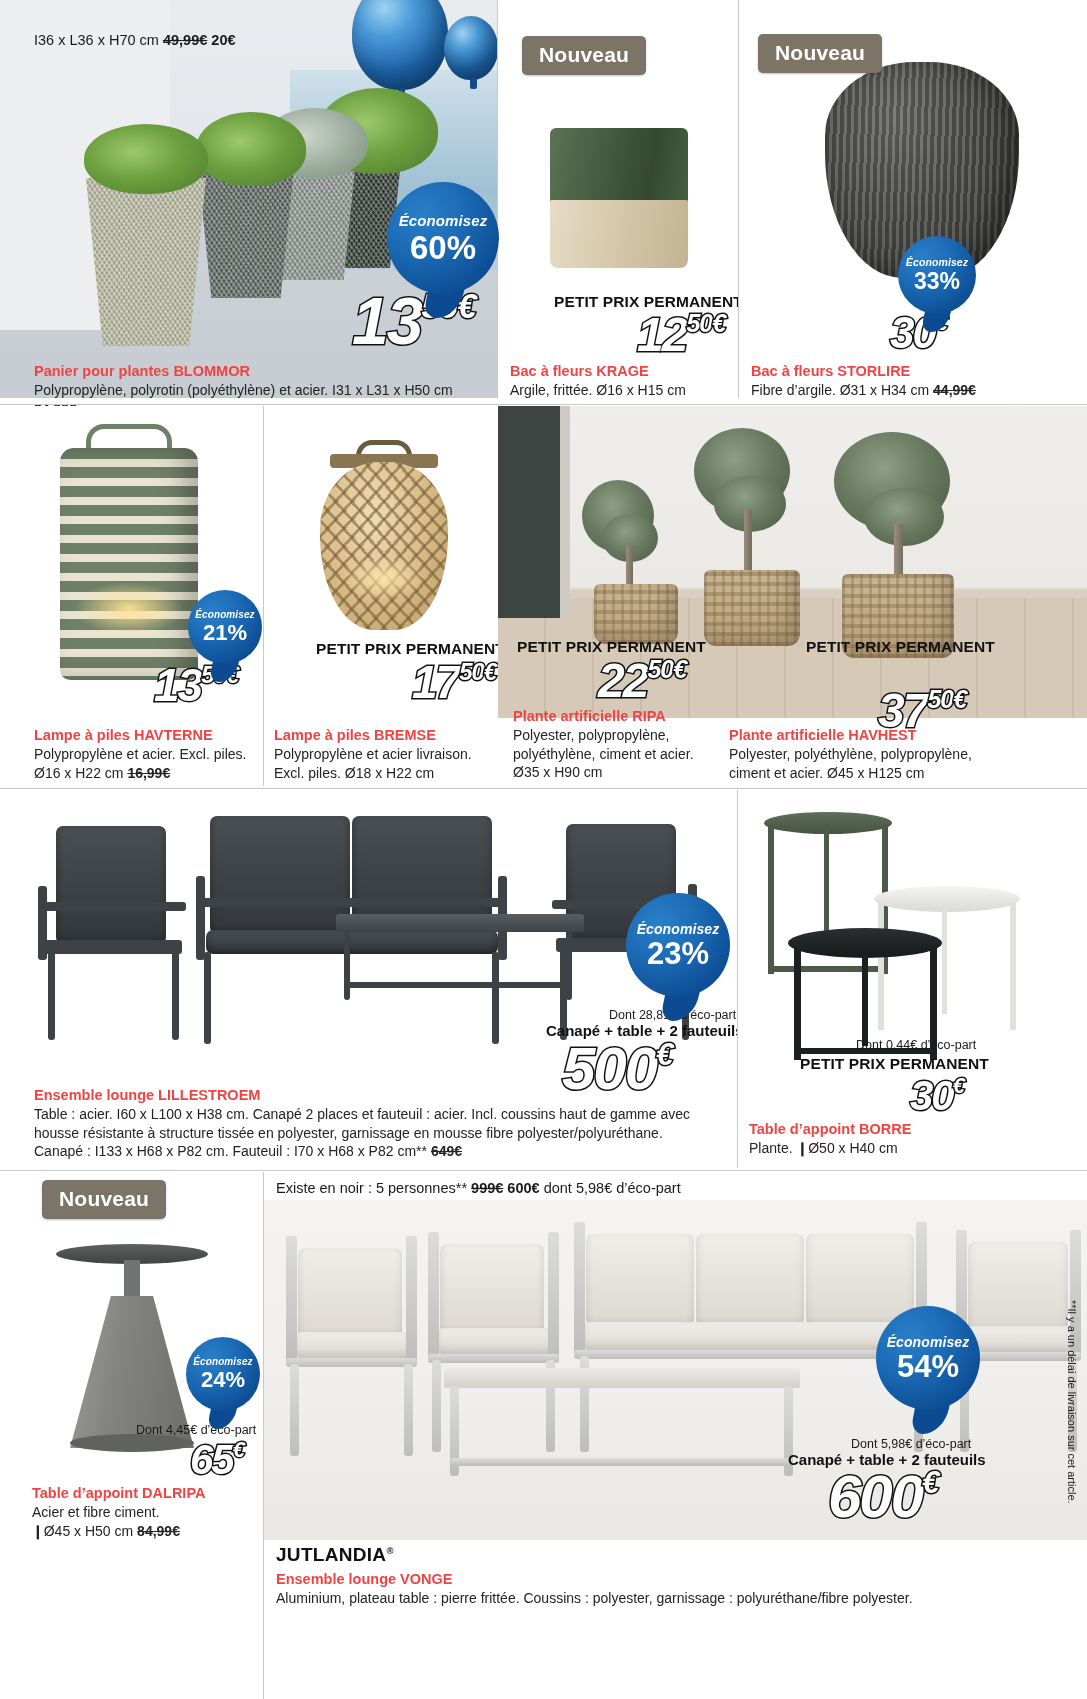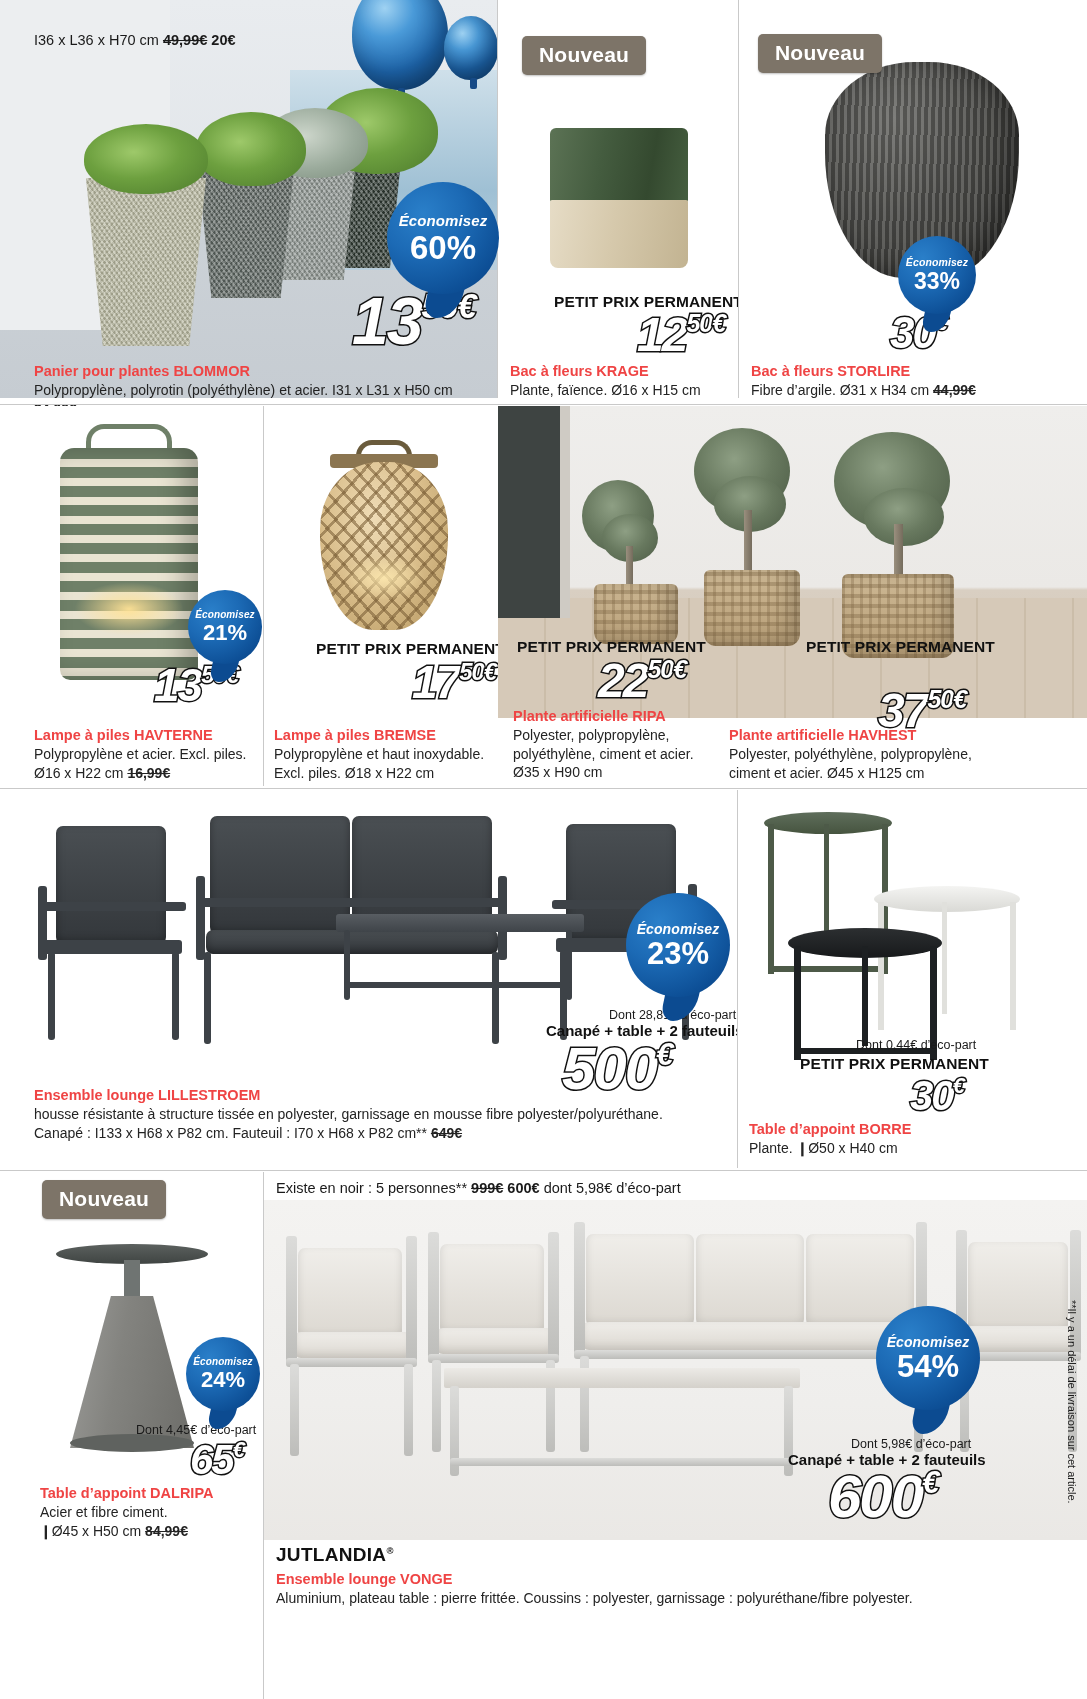--- a/index.html
+++ b/index.html
@@ -290,21 +290,21 @@
   <div class="nouveau" style="left:522px;top:36px;">Nouveau</div>
 
   <div class="ppp" style="left:554px;top:293px;">PETIT PRIX PERMANENT</div>
 
   <div class="price" style="left:637px;top:312px;font-size:48px;">
     <span>12</span><span class="sup">50</span><span class="cur">€</span>
   </div>
 
   <div class="cap" style="left:510px;top:362px;width:225px;">
     <div class="t">Bac à fleurs KRAGE</div>
-    <div class="d">Plante, faïence. Ø16 x H15 cm</div>
+    <div class="d">Argile, frittée. Ø16 x H15 cm</div>
   </div>
 
   <div class="sep-v" style="left:738px;top:0;height:398px;"></div>
 
   <div class="ph" style="left:739px;top:0;width:348px;height:360px;background:#fff;">
     <div class="pot-storlire" style="left:86px;top:62px;width:194px;height:216px;"></div>
   </div>
 
   <div class="nouveau" style="left:758px;top:34px;">Nouveau</div>
 
@@ -368,21 +368,21 @@
   </div>
 
   <div class="ppp" style="left:316px;top:640px;">PETIT PRIX PERMANENT</div>
 
   <div class="price" style="left:412px;top:661px;font-size:46px;">
     <span>17</span><span class="sup">50</span><span class="cur">€</span>
   </div>
 
   <div class="cap" style="left:274px;top:726px;width:225px;">
     <div class="t">Lampe à piles BREMSE</div>
-    <div class="d">Polypropylène et haut inoxydable.</div>
+    <div class="d">Polypropylène et acier livraison.</div>
     <div class="d">Excl. piles. Ø18 x H22 cm</div>
   </div>
 
   <div class="ph scene-ripa" style="left:498px;top:406px;width:589px;height:312px;">
     <div class="floorboard"></div>
     <div style="position:absolute;left:0;top:0;width:62px;height:212px;background:#3e4442;"></div>
     <div style="position:absolute;left:62px;top:0;width:10px;height:212px;background:#cfcbc4;"></div>
 
     <div class="canopy" style="left:84px;top:74px;width:72px;height:72px;"></div>
     <div class="canopy" style="left:104px;top:108px;width:56px;height:48px;"></div>
@@ -468,20 +468,21 @@
 
   <div class="smallnote" style="left:609px;top:1008px;">Dont 28,81€ d’éco-part</div>
   <div class="boldnote" style="left:546px;top:1022px;">Canapé + table + 2 fauteuils</div>
 
   <div class="price" style="left:562px;top:1040px;font-size:60px;">
     <span>500</span><span class="cur">€</span>
   </div>
 
   <div class="cap" style="left:34px;top:1086px;width:700px;">
     <div class="t">Ensemble lounge LILLESTROEM</div>
+    <div class="d">Table : acier. I60 x L100 x H38 cm. Canapé 2 places et fauteuil : acier. Incl. coussins haut de gamme avec</div>
     <div class="d">housse résistante à structure tissée en polyester, garnissage en mousse fibre polyester/polyuréthane.</div>
     <div class="d">
       <span>Canapé : I133 x H68 x P82 cm. Fauteuil : I70 x H68 x P82 cm**</span>
       <span class="strike">649€</span>
     </div>
   </div>
 
   <div class="sep-v" style="left:737px;top:790px;height:378px;"></div>
 
   <div class="ph" style="left:738px;top:790px;width:349px;height:300px;background:#fff;">
@@ -535,21 +536,21 @@
     </div>
     <div class="tail" style="left:24px;top:60px;width:26px;height:32px;border-radius:0 0 60% 40%;transform:skewX(-12deg);"></div>
   </div>
 
   <div class="smallnote" style="left:136px;top:1423px;">Dont 4,45€ d’éco-part</div>
 
   <div class="price" style="left:190px;top:1440px;font-size:42px;">
     <span>65</span><span class="cur">€</span>
   </div>
 
-  <div class="cap" style="left:40px;top:1484px;width:225px;">
+  <div class="cap" style="left:32px;top:1484px;width:225px;">
     <div class="t">Table d’appoint DALRIPA</div>
     <div class="d">Acier et fibre ciment.</div>
     <div class="d">
       <span>❙Ø45 x H50 cm</span>
       <span class="strike">84,99€</span>
     </div>
   </div>
 
   <div class="sep-v" style="left:263px;top:1172px;height:527px;"></div>
 

